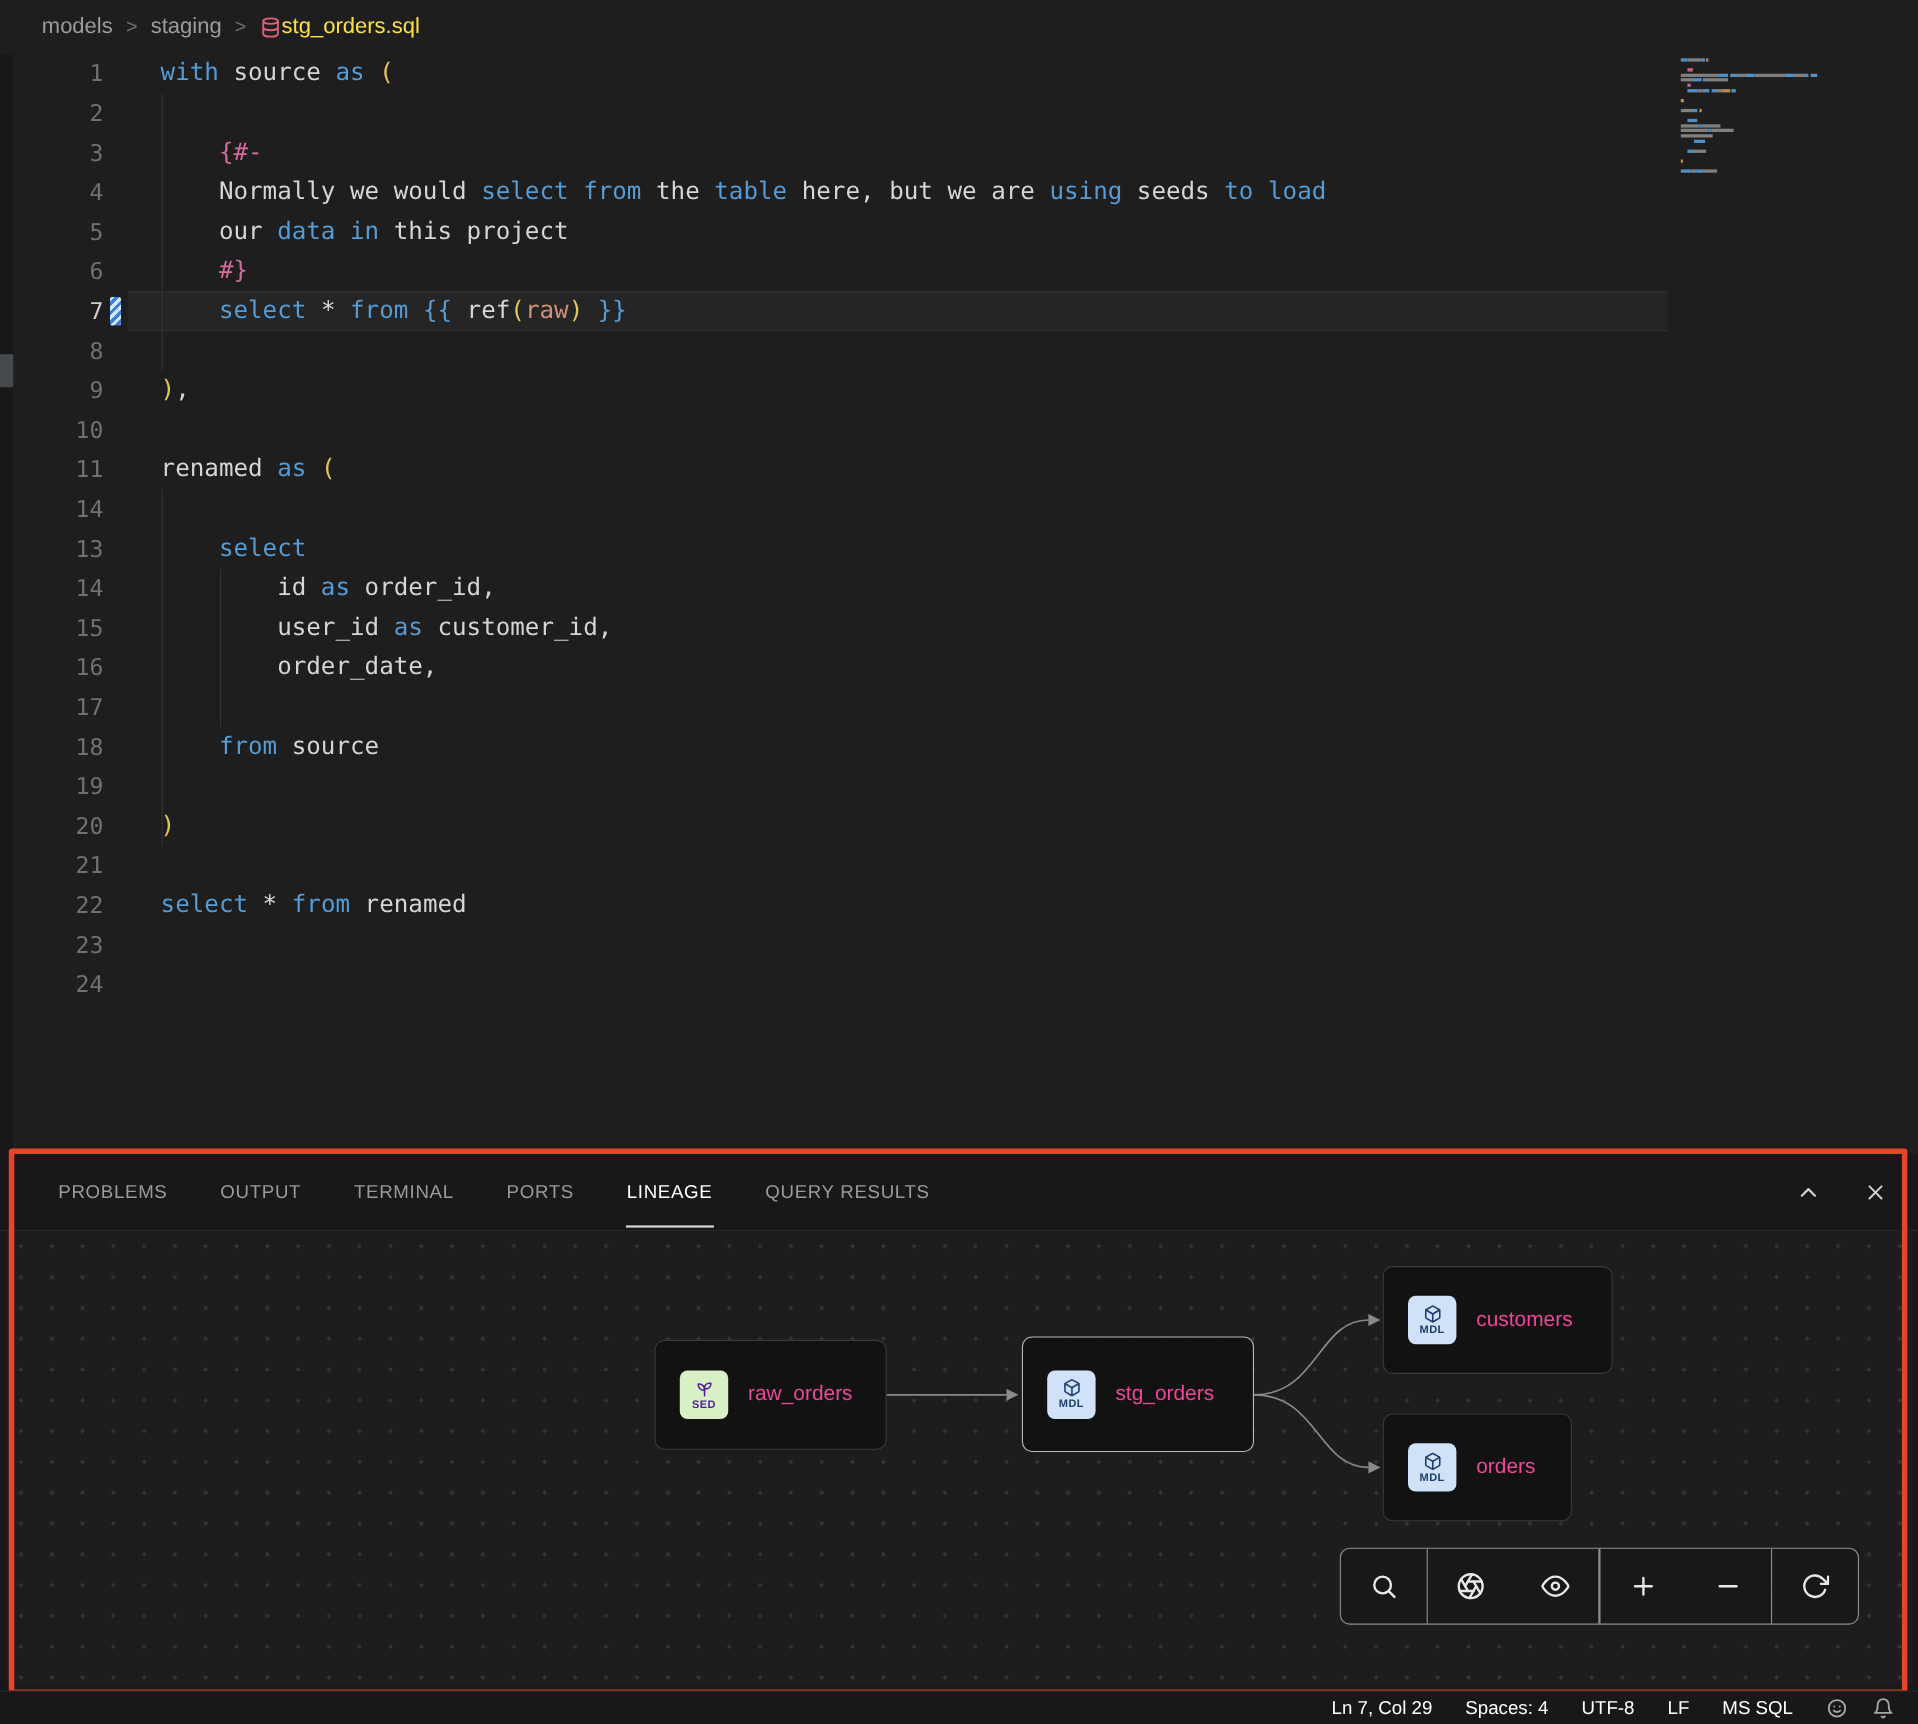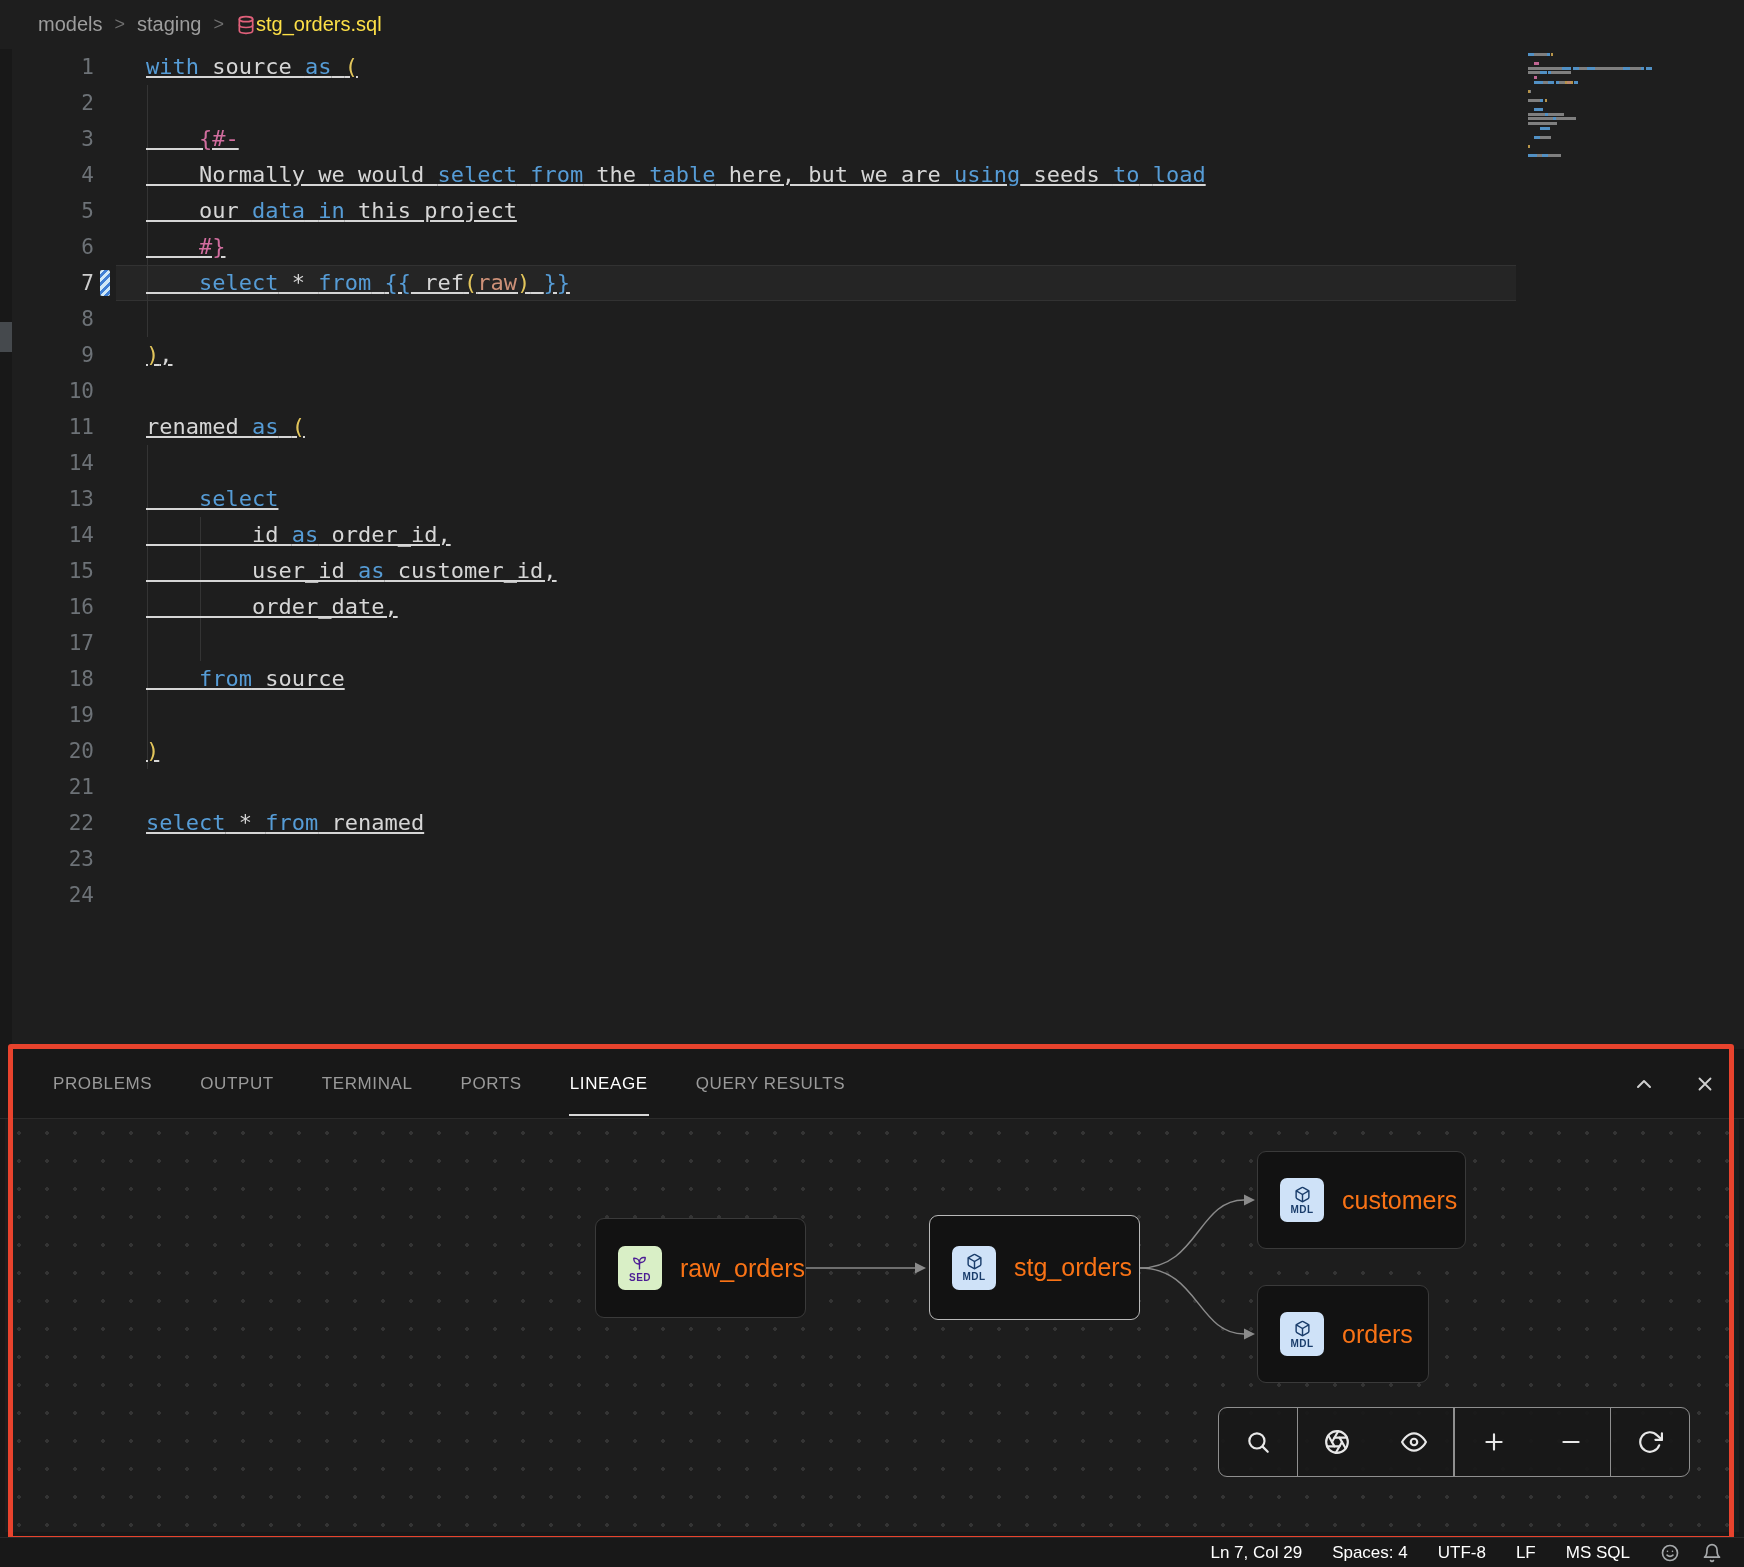--- a/index.html
+++ b/index.html
@@ -16,21 +16,21 @@
   
   .editor { position:absolute; left:0; top:49px; width:1744px; height:1000px; background:#1e1e1e; }
   .left-strip { position:absolute; left:0; top:49px; width:12px; height:1000px; background:#181818; z-index:4; }
   .left-strip-thumb { position:absolute; left:0; top:273px; width:12px; height:30px; background:#45494d; }
   .gutter { position:absolute; left:0; top:0; width:94px; text-align:right;
     font-family:"DejaVu Sans Mono", monospace; font-size:21px; color:#6d7277; }
   .ln { height:36px; line-height:36px; }
   .ln-active { color:#cdcdcd; }
   .code { position:absolute; left:146px; top:0;
     font-family:"DejaVu Sans Mono", monospace; font-size:22px; color:#d6d6d6; }
-  .code-line { height:36px; line-height:36px; white-space:pre;text-decoration:underline; }
+  .code-line { height:36px; line-height:36px; white-space:pre; }
   .t-kw { color:#569CD6; }
   .t-pl { color:#d6d6d6; }
   .t-br { color:#e2c55b; }
   .t-jj { color:#d16d9e; }
   .t-st { color:#ce9178; }
 
   .current-line { position:absolute; left:116px; top:216px; width:1400px; height:36px;
     background:rgba(255,255,255,0.035); border-top:1px solid #323232; border-bottom:1px solid #323232; }
   .line-deco { position:absolute; left:100px; top:221px; width:10px; height:26px; border-radius:2px;
     background:repeating-linear-gradient(135deg,#cfe8f7 0 3px,#3f7fd4 3px 6px); }
@@ -65,21 +65,21 @@
 
   .lnode { position:absolute; display:flex; align-items:center; gap:18px; padding-left:22px;
     background:#121212; border:1px solid #3a3a3a; border-radius:9px; cursor:pointer; z-index:2; }
   .lnode.selected { border-color:#b9b9b9; }
   .badge { width:44px; height:44px; border-radius:7px; display:flex; flex-direction:column;
     align-items:center; justify-content:center; gap:1px; }
   .lnode.seed  .badge { background:#d9efc6; color:#4c1d95; }
   .lnode.model .badge { background:#cfe2f8; color:#1a3d6b; }
   .badge svg { display:block; }
   .badge-t { font-size:10px; font-weight:bold; letter-spacing:.4px; }
-  .nlabel { font-size:25px; color:#f97316; }
+  .nlabel { font-size:19px; color:#ec4899; }
 
   .lg-toolbar { position:absolute; left:1213px; top:288px; width:472px; height:70px;
     display:flex; align-items:stretch; border:1.5px solid #8f8f8f; border-radius:9px;
     background:rgba(24,24,24,.92); z-index:3; }
   .lg-btn { flex:1; display:flex; align-items:center; justify-content:center;
     background:transparent; border:none; color:#e8e8e8; cursor:pointer; }
   .lg-div { width:1.5px; background:#8f8f8f; }
 
   .red-frame { position:absolute; left:8px; top:1044px; width:1726px; height:497px;
     border:5px solid #e8432d; border-radius:3px; pointer-events:none; z-index:50; }

